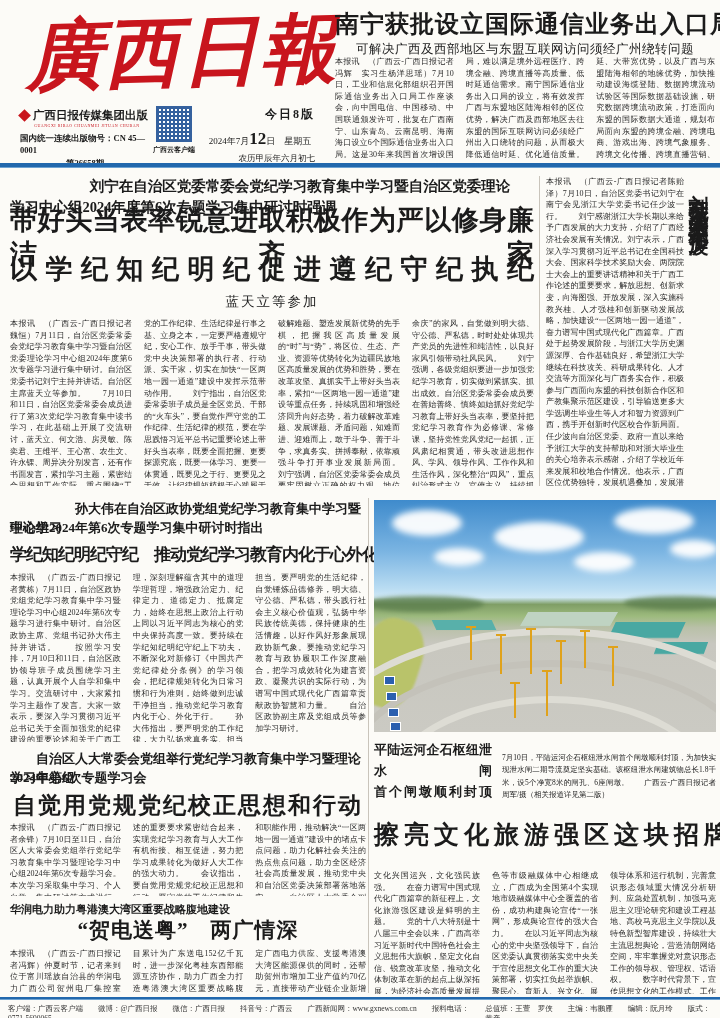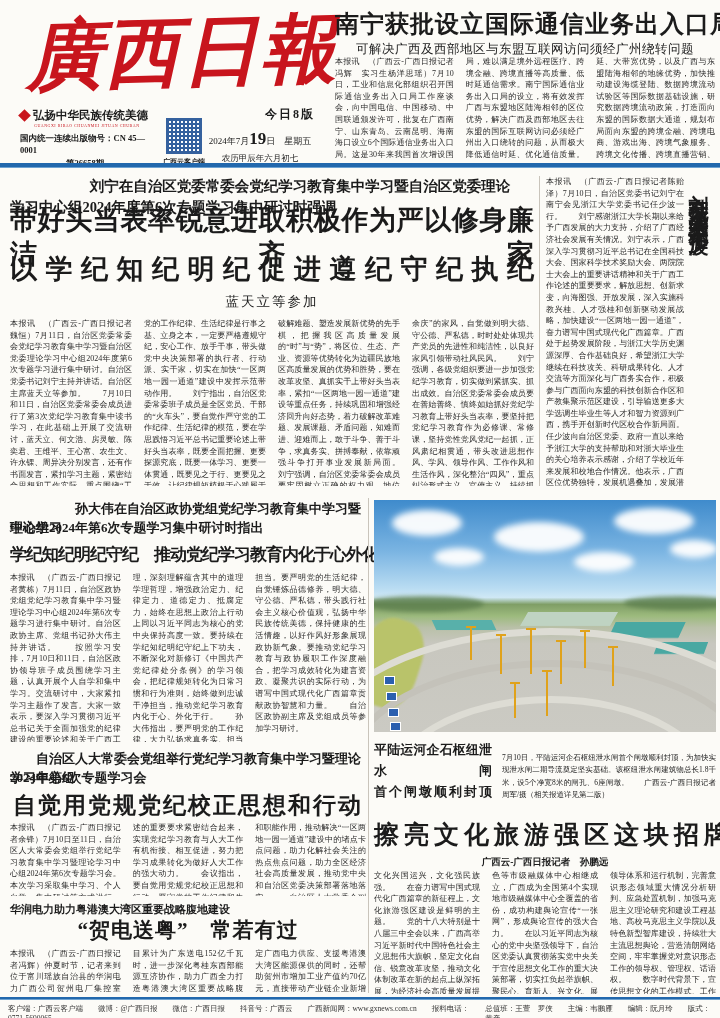--- a/index.html
+++ b/index.html
@@ -20,21 +20,21 @@
   .issn{font-size:8.5px;font-weight:bold;margin-top:5px;}
   .issue{font-size:8.5px;font-weight:bold;margin-top:3px;text-align:center;}
   .qr{width:34px;height:34px;margin:0 auto;border:1px solid #35619e;
       background:
         repeating-linear-gradient(0deg,#35619e 0 2px,transparent 2px 4px),
         repeating-linear-gradient(90deg,#35619e 0 2px,#fff 2px 4px);}
   .qr-label{font-size:7px;text-align:center;margin-top:3px;font-weight:bold;}
   .edition{font-size:12px;font-weight:bold;text-align:right;letter-spacing:2px;}
   .dateline{font-size:9px;margin-top:6px;text-align:center;white-space:nowrap;}
   .dateline .big{font-size:17px;font-weight:bold;}
-  .lunar{font-size:8.5px;margin-top:4px;text-align:center;}
+  .lunar{font-size:8.5px;margin-top:4px;text-align:right;}
   .blue-rule{background:#2268ad;border-bottom:1px solid #6ea3d2;}
   
   .tr-headline{font-size:24px;font-weight:bold;text-align:center;letter-spacing:1px;white-space:nowrap;}
   .tr-subhead{font-size:12.5px;text-align:center;letter-spacing:.5px;margin-top:4px;}
   .kicker{font-size:14.5px;line-height:1.4;font-weight:600;}
   .lead-headline{font-family:"Liberation Sans",sans-serif;font-weight:900;font-size:27px;
                  text-align:justify;text-align-last:justify;line-height:1.25;letter-spacing:0;}
   .lead-byline{font-size:13.5px;text-align:center;letter-spacing:2px;}
   .vert-title{writing-mode:vertical-rl;font-size:20px;font-weight:bold;letter-spacing:3px;line-height:1.1;}
   .mid-kicker{font-size:13px;line-height:1.45;font-weight:600;}
@@ -63,36 +63,36 @@
 </head>
 <body>
 
 <div id="page">
 
   <div class="abs mast-title" style="left:26px;top:14px;">廣西日報</div>
 
   <div class="abs" style="left:20px;top:108px;width:130px;">
     <div class="pub-line">
       <span class="pub-diamond"></span>
-      <span>弘扬中华民族传统美德</span>
+      <span>广西日报传媒集团出版</span>
     </div>
     <div class="pub-sub">GUANGXI RIBAO CHUANMEI JITUAN CHUBAN</div>
     <div class="issn">国内统一连续出版物号：CN 45—0001</div>
     <div class="issue">第26658期</div>
   </div>
 
-  <div class="abs" style="left:156px;top:106px;width:56px;margin-top:12px;">
+  <div class="abs" style="left:146px;top:106px;width:56px;">
     <div class="qr"></div>
     <div class="qr-label">广西云客户端</div>
   </div>
 
   <div class="abs" style="left:205px;top:106px;width:110px;">
     <div class="edition">今日8版</div>
     <div class="dateline">
-      <span>2024年7月</span><span class="big">19</span><span>日　星期五</span>
+      <span>2024年7月</span><span class="big">12</span><span>日　星期五</span>
     </div>
     <div class="lunar">农历甲辰年六月初七</div>
   </div>
 
   <div class="abs tr-headline" style="left:335px;top:8px;width:380px;">南宁获批设立国际通信业务出入口局</div>
   <div class="abs tr-subhead" style="left:335px;top:37px;width:380px;">可解决广西及西部地区与东盟互联网访问须经广州绕转问题</div>
   <div class="abs colset" style="left:335px;top:56px;width:380px;height:102px;">
     <div class="col body-text just">本报讯　（广西云-广西日报记者冯辉　实习生杨洋思瑶）7月10日，工业和信息化部组织召开国际通信业务出入口局工作座谈会，向中国电信、中国移动、中国联通颁发许可，批复在广西南宁、山东青岛、云南昆明、海南海口设立6个国际通信业务出入口局。这是30年来我国首次增设国际通信业务出入口局。　　多年来，广西与东盟的国际互联网流量均需绕转广州国际通信业务出入口</div>
     <div class="col body-text just">局，难以满足境外远程医疗、跨境金融、跨境直播等高质量、低时延通信需求。南宁国际通信业务出入口局的设立，将有效发挥广西与东盟地区陆海相邻的区位优势，解决广西及西部地区去往东盟的国际互联网访问必须经广州出入口绕转的问题，从而极大降低通信时延、优化通信质量。　　未来，广西可充分发挥南宁国际通信业务出入口局面向东盟进行国际通信的低时</div>
     <div class="col body-text just">延、大带宽优势，以及广西与东盟陆海相邻的地缘优势，加快推动建设海缆登陆、数据跨境流动试验区等国际数据基础设施，研究数据跨境流动政策，打造面向东盟的国际数据大通道，规划布局面向东盟的跨境金融、跨境电商、游戏出海、跨境气象服务、跨境文化传播、跨境直播营销、跨境物流、智慧口岸等产业，抢抓东盟数字经济制高点，加快推动与东盟国家形成网络空间合作伙伴。</div>
@@ -168,29 +168,28 @@
   <div class="abs mid-kicker" style="left:10px;top:750px;width:356px;text-indent:2em;">自治区人大常委会党组举行党纪学习教育集中学习暨理论学习中心组</div>
   <div class="abs mid-kicker" style="left:10px;top:769px;width:356px;">2024年第6次专题学习会</div>
   <div class="abs npc-headline" style="left:10px;top:790px;width:356px;">自觉用党规党纪校正思想和行动</div>
   <div class="abs colset" style="left:10px;top:822px;width:356px;height:74px;">
     <div class="col body-text just">本报讯　（广西云-广西日报记者余锋）7月10日至11日，自治区人大常委会党组举行党纪学习教育集中学习暨理论学习中心组2024年第6次专题学习会。　　本次学习采取集中学习、个人自学、集中研讨等方式进行。与会人员一致表示，要把开展党纪学习教育与深入学习贯彻习近平总书记论</div>
     <div class="col body-text just">述的重要要求紧密结合起来，实现党纪学习教育与人大工作有机衔接、相互促进，努力把学习成果转化为做好人大工作的强大动力。　　会议指出，要自觉用党规党纪校正思想和行动，严守党的工作纪律和生活纪律，以实践、实干、实效，稳中求进推动人大工作高质量发展。要主动服务</div>
     <div class="col body-text just">和职能作用，推动解决“一区两地一园一通道”建设中的堵点卡点问题，助力化解社会关注的热点焦点问题，助力全区经济社会高质量发展，推动党中央和自治区党委决策部署落地落实。　　自治区人大常委会副主任、党组书记方春明主持会议并讲话。自治区人大常委会副主任黄伟京、卢献匾、杨静华等出席。</div>
   </div>
 
   <div class="abs pw-kicker" style="left:10px;top:902px;width:356px;">华润电力助力粤港澳大湾区重要战略腹地建设</div>
-  <div class="abs pw-headline" style="left:10px;top:916px;width:356px;">“贺电送粤”　常若有过</div>
+  <div class="abs pw-headline" style="left:10px;top:916px;width:356px;">“贺电送粤”　两广情深</div>
   <div class="abs colset" style="left:10px;top:948px;width:356px;height:44px;">
     <div class="col body-text just">本报讯　（广西云-广西日报记者冯辉）仲夏时节，记者来到位于富川瑶族自治县的华润电力广西公司贺州电厂集控室内，技术人员通过计算机控制系统精准地操控着发电机组，确保电厂安全、环保、节能、高效、稳定运行。2019年4月至今年5月，华润电力“贺电送粤”项</div>
     <div class="col body-text just">目累计为广东送电152亿千瓦时，进一步深化粤桂东西部能源互济协作，助力广西全力打造粤港澳大湾区重要战略腹地。　　“华润贺州电厂是广西首家百万级火电项目，‘贺电送粤’项目于2019年4月正式落地，是全国首例由欠发达地区电力输出到发达地区的精准帮扶项</div>
     <div class="col body-text just">定广西电力供应、支援粤港澳大湾区能源保供的同时，还帮助贺州市增加工业产值约70亿元，直接带动产业链企业新增就业岗位近2000个，为推动粤桂协作提供了新思路，也为全面实现乡村振兴注入了发展新动能。　　向“新”而动，逐“绿”前行，当前，全国正在开展大规模设备更新和消费品以旧换新工作，华润电力广西公司早已主动作为、走在前列——去年8月起，该公司自筹资金2.5亿元。【下转第二版】</div>
   </div>
 
   <div class="abs cul-headline" style="left:374px;top:818px;width:342px;">擦亮文化旅游强区这块招牌</div>
-  <div class="abs cul-byline" style="left:374px;top:850px;width:342px;">广西云-广西日报记者　孙鹏远</div>
   <div class="abs colset" style="left:374px;top:870px;width:342px;height:124px;">
     <div class="col">
       <div class="body-text just">文化兴国运兴，文化强民族强。　　在奋力谱写中国式现代化广西篇章的新征程上，文化旅游强区建设是鲜明的主题。　　党的十八大特别是十八届三中全会以来，广西高举习近平新时代中国特色社会主义思想伟大旗帜，坚定文化自信、锐意改革攻坚，推动文化体制改革在新的起点上纵深拓展，为经济社会高质量发展提供了有力的思想保证、舆论支持、精神动力和文化条件。</div>
 
     </div>
     <div class="col body-text just">色等市级融媒体中心相继成立，广西成为全国第4个实现地市级融媒体中心全覆盖的省份，成功构建舆论宣传“一张网”，形成舆论宣传的强大合力。　　在以习近平同志为核心的党中央坚强领导下，自治区党委认真贯彻落实党中央关于宣传思想文化工作的重大决策部署，切实扛负起举旗帜、聚民心、育新人、兴文化、展形象的使命任务。　　坚持不断用党的创新理论凝心铸魂，弘扬社会主流价值，筑牢意识形态安全屏障，是文化体制改革的出发点；面向群众、面向市场进行体制和机制创新，是文化体制改革的着力点。　　以此为纲，广西大力弘扬社会主义核心价值观，推动理想信念教育常态化制度化，建立健全意识形态工作</div>
     <div class="col body-text just">领导体系和运行机制，完善意识形态领域重大情况分析研判、应急处置机制，加强马克思主义理论研究和建设工程基地、高校马克思主义学院以及特色新型智库建设，持续壮大主流思想舆论，营造清朗网络空间，牢牢掌握党对意识形态工作的领导权、管理权、话语权。　　数字时代背景下，宣传思想文化的工作模式、工作场景、传播场域都发生了深刻改变。广西出台推进媒体深度融合发展的实施意见，按照“全区一张网、共享一朵云、共建一平台、融合一盘棋”的建设思路，通过平台再造、流程优化、资源共享，打造区市县一体化全媒体传播大平台，做大做强“旗舰媒体”。【下转第二版】</div>
   </div>
 
   <div class="abs blue-rule" style="left:0;top:997px;width:720px;height:2px;"></div>

